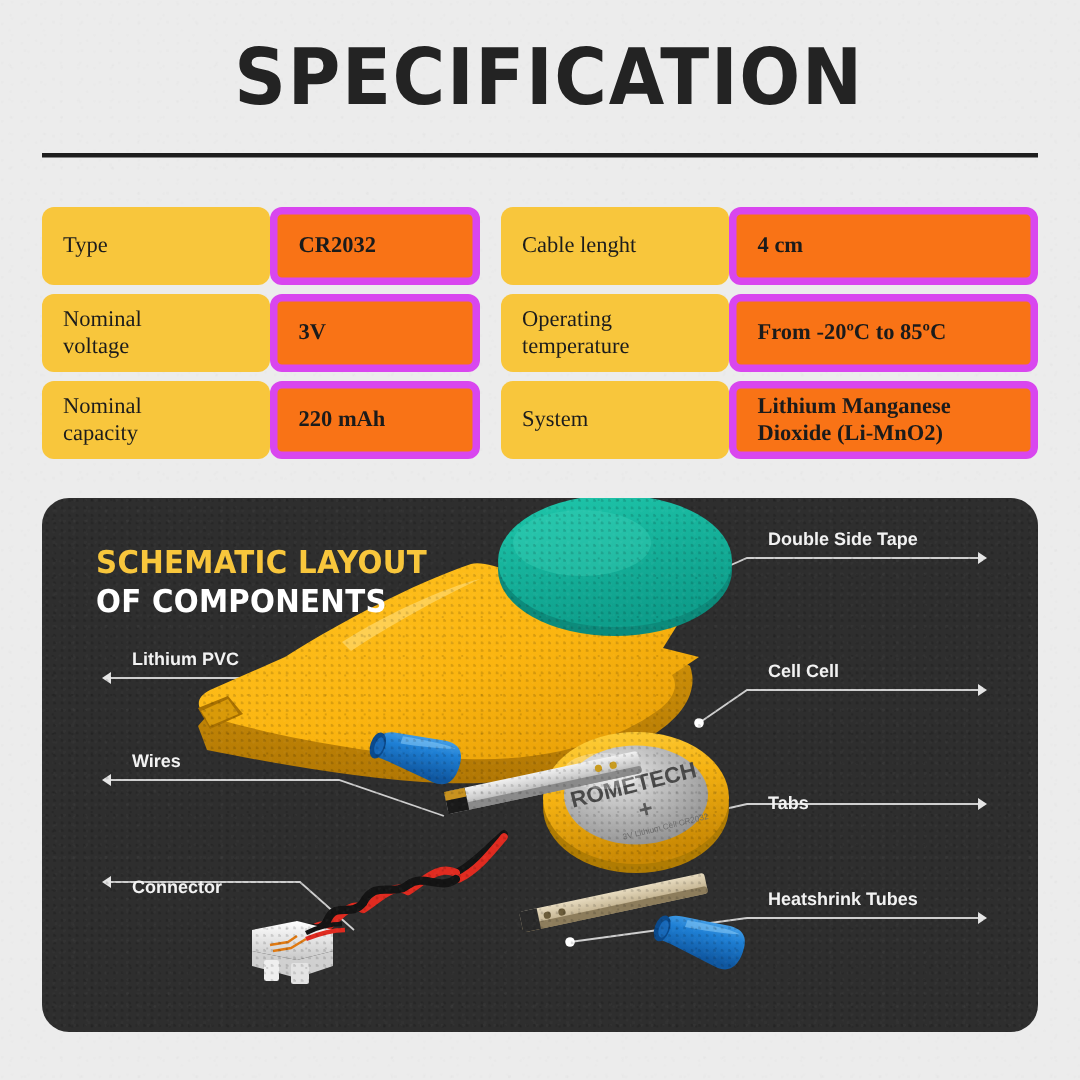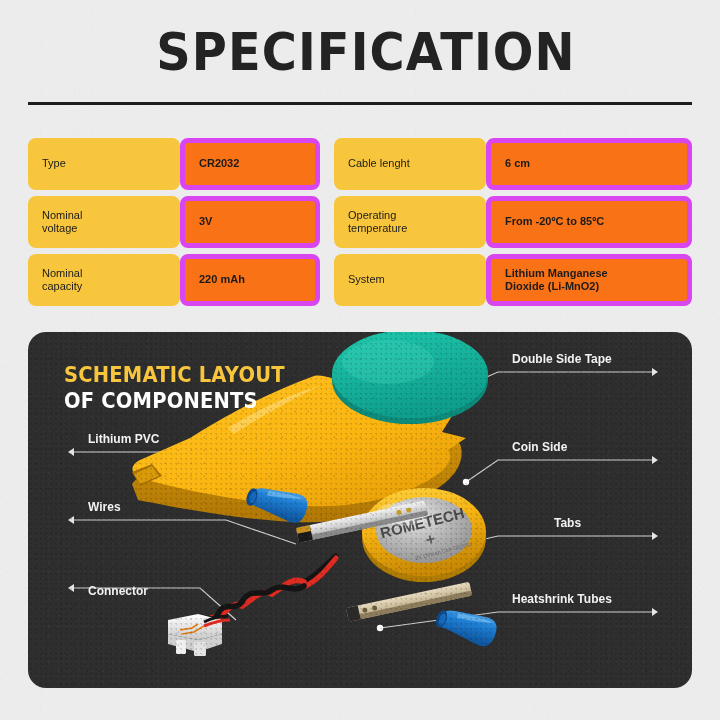--- a/index.html
+++ b/index.html
@@ -63,22 +63,23 @@
     display: grid;
     grid-template-columns: 152px 140px 14px 152px 206px;
     grid-auto-rows: 52px;
     row-gap: 6px;
   }
   .cell {
     display: flex;
     align-items: center;
     border-radius: 8px;
     padding: 0 14px;
-    font-size: 11px;
+    font-size: 15px;
     line-height: 1.22;
+    font-family: Liberation Serif, serif;
   }
   .cell.label {
     background: #F8C63C;
     color: #1c1c1c;
     font-weight: 400;
   }
   .cell.value {
     background: #f97316;
     border: 5px solid #d946ef;
     color: #1b1b1b;
@@ -140,21 +141,21 @@
 <div class="title-wrap">
   <div class="title">SPECIFICATION</div>
 </div>
 <div class="title-rule"></div>
 
 <div class="spec-grid">
   <div class="cell label">Type</div>
   <div class="cell value">CR2032</div>
   <div class="cell spacer"></div>
   <div class="cell label">Cable lenght</div>
-  <div class="cell value">6 cm</div>
+  <div class="cell value">4 cm</div>
 
   <div class="cell label">Nominal<br>voltage</div>
   <div class="cell value">3V</div>
   <div class="cell spacer"></div>
   <div class="cell label">Operating<br>temperature</div>
   <div class="cell value">From -20ºC to 85ºC</div>
 
   <div class="cell label">Nominal<br>capacity</div>
   <div class="cell value">220 mAh</div>
   <div class="cell spacer"></div>
@@ -337,16 +338,16 @@
   <div class="panel-heading">
     <span class="l1">SCHEMATIC LAYOUT</span>
     <span class="l2">OF COMPONENTS</span>
   </div>
 
   <div class="callout-label" style="left:60px; top:100px;">Lithium PVC</div>
   <div class="callout-label" style="left:60px; top:168px;">Wires</div>
   <div class="callout-label" style="left:60px; top:252px;">Connector</div>
 
   <div class="callout-label" style="left:484px; top:20px;">Double Side Tape</div>
-  <div class="callout-label" style="left:484px; top:108px;">Coin Side</div>
-  <div class="callout-label" style="left:484px; top:184px;margin-left:42px;">Tabs</div>
+  <div class="callout-label" style="left:484px; top:108px;">Cell Cell</div>
+  <div class="callout-label" style="left:484px; top:196px;">Tabs</div>
   <div class="callout-label" style="left:484px; top:260px;">Heatshrink Tubes</div>
 </div>
 
 </body></html>

